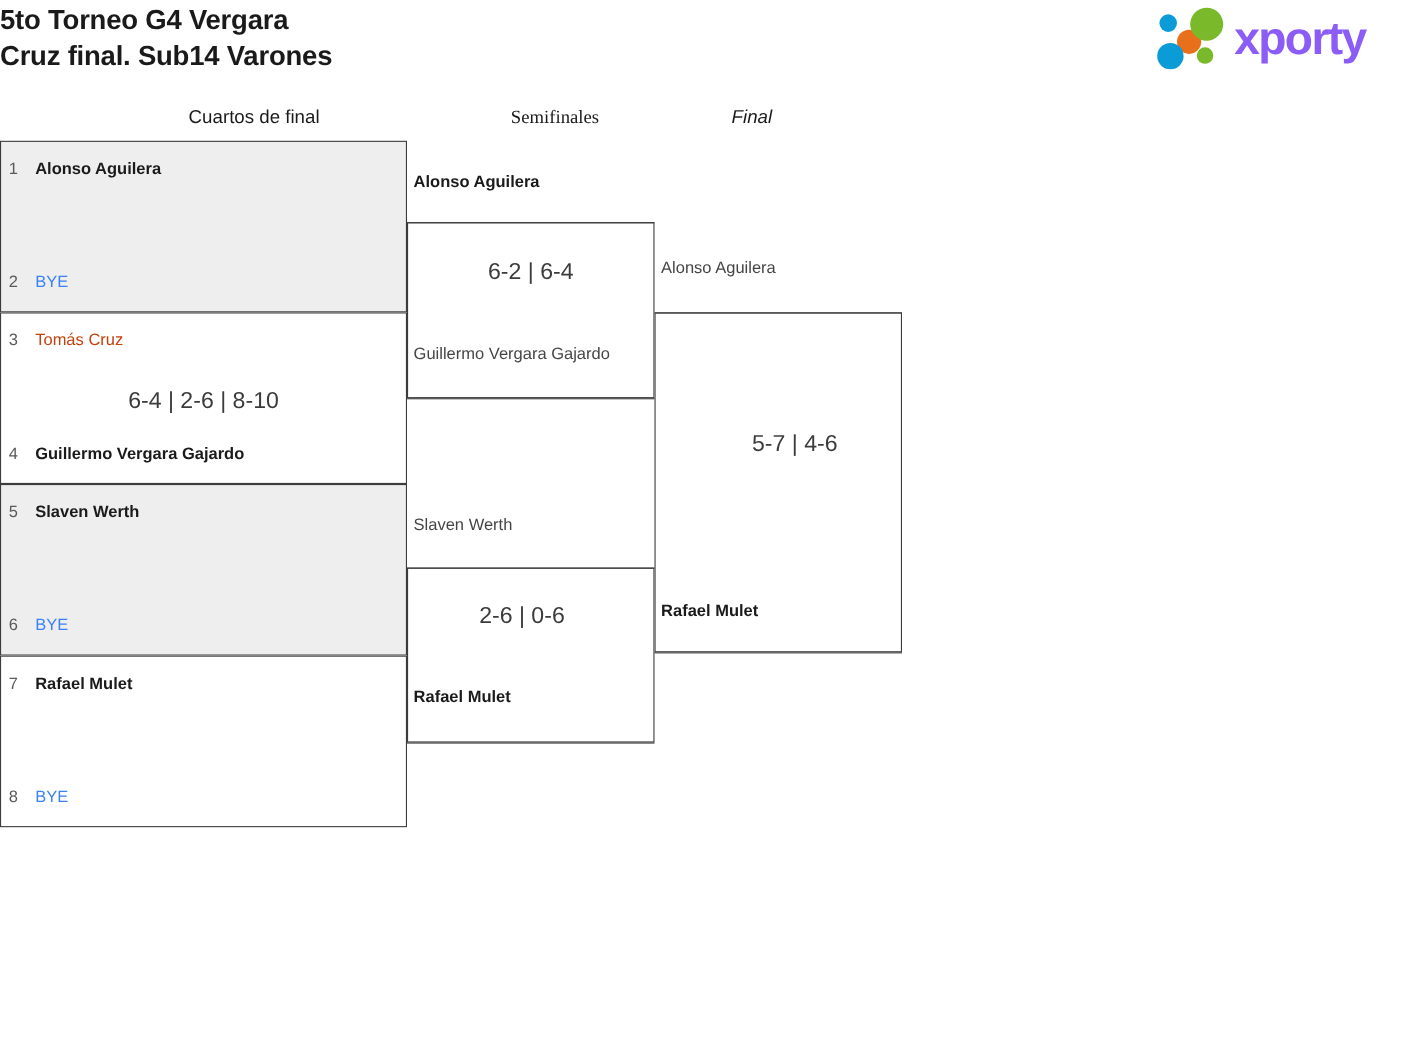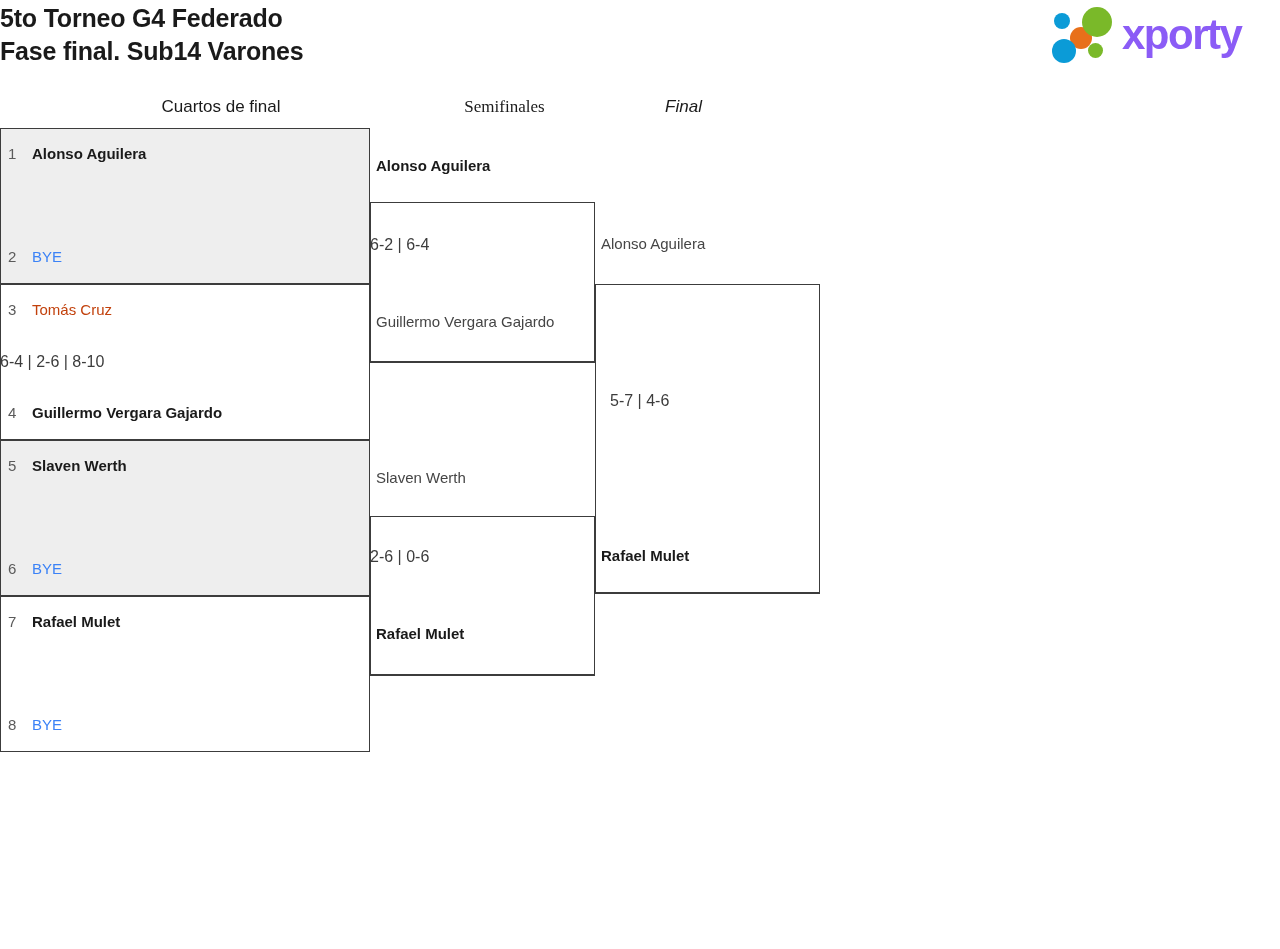--- a/index.html
+++ b/index.html
@@ -28,21 +28,21 @@
     font-size:42px;font-weight:700;color:#8b5cf6;
     letter-spacing:-1.5px;line-height:52px;
   }
 
   
   .round-head{
     position:absolute;top:96px;
     font-size:17px;color:#1a1a1a;text-align:center;
     line-height:22px;white-space:nowrap;
   }
-  #head-qf{left:4px;width:370px;padding-left:32px;}
+  #head-qf{left:14px;width:370px;padding-left:32px;}
   #head-sf{left:392px;width:225px;font-family:Liberation Serif, serif;}
   #head-f {left:571px;width:225px;font-style:italic;}
 
   
   .mbox{position:absolute;box-sizing:border-box;border:1px solid #3c3c3c;}
   .mbox.shaded{background:#eeeeee;}
   .mbox.plain{background:#ffffff;}
 
   
   #qf1{left:0px;top:128px;width:370px;height:156px;}
@@ -82,22 +82,22 @@
   .adv.win{font-weight:700;color:#1a1a1a;}
   #a-sf1-top{left:376px;top:157px;}
   #a-sf1-bot{left:376px;top:313px;}
   #a-sf2-top{left:376px;top:469px;}
   #a-sf2-bot{left:376px;top:625px;}
   #a-f-top  {left:601px;top:235px;}
   #a-f-bot  {left:601px;top:547px;}
 
   
   .score{
-    position:absolute;font-size:16px;color:#3c3c3c;
-    text-align:left;white-space:nowrap;
+    position:absolute;font-size:21px;color:#3c3c3c;
+    text-align:center;white-space:nowrap;
   }
   #s-qf2{left:0px;top:353px;width:370px;}
   #s-sf1{left:370px;top:236px;width:225px;}
   #s-sf2{left:370px;top:548px;width:209px;}
   #s-f1 {left:595px;top:392px;width:225px;margin-left:15px;}
 
   
   .conn{position:absolute;background:#3c3c3c;height:1px;}
   #c1{left:370px;top:202px;width:225px;}
   #c2{left:370px;top:362px;width:225px;}
@@ -105,22 +105,22 @@
   #c4{left:370px;top:675px;width:225px;}
   #c5{left:595px;top:284px;width:225px;}
   #c6{left:595px;top:593px;width:225px;}
 </style>
 </head>
 <body>
 
 <div id="header">
 
   <div class="title-block">
-    <div class="title-line">5to Torneo G4 Federado</div>
-    <div class="title-line">Fase final. Sub14 Varones</div>
+    <div class="title-line">5to Torneo G4 Vergara</div>
+    <div class="title-line">Cruz final. Sub14 Varones</div>
   </div>
 
   <div id="logo">
     <span class="dot" style="left:4px;top:8px;width:16px;height:16px;background:#0b9bd7;"></span>
     <span class="dot" style="left:20px;top:22px;width:22px;height:22px;background:#e8701a;"></span>
     <span class="dot" style="left:32px;top:2px;width:30px;height:30px;background:#7ab929;"></span>
     <span class="dot" style="left:38px;top:38px;width:15px;height:15px;background:#7ab929;"></span>
     <span class="dot" style="left:2px;top:34px;width:24px;height:24px;background:#0b9bd7;"></span>
     <span class="logo-word">xporty</span>
   </div>

